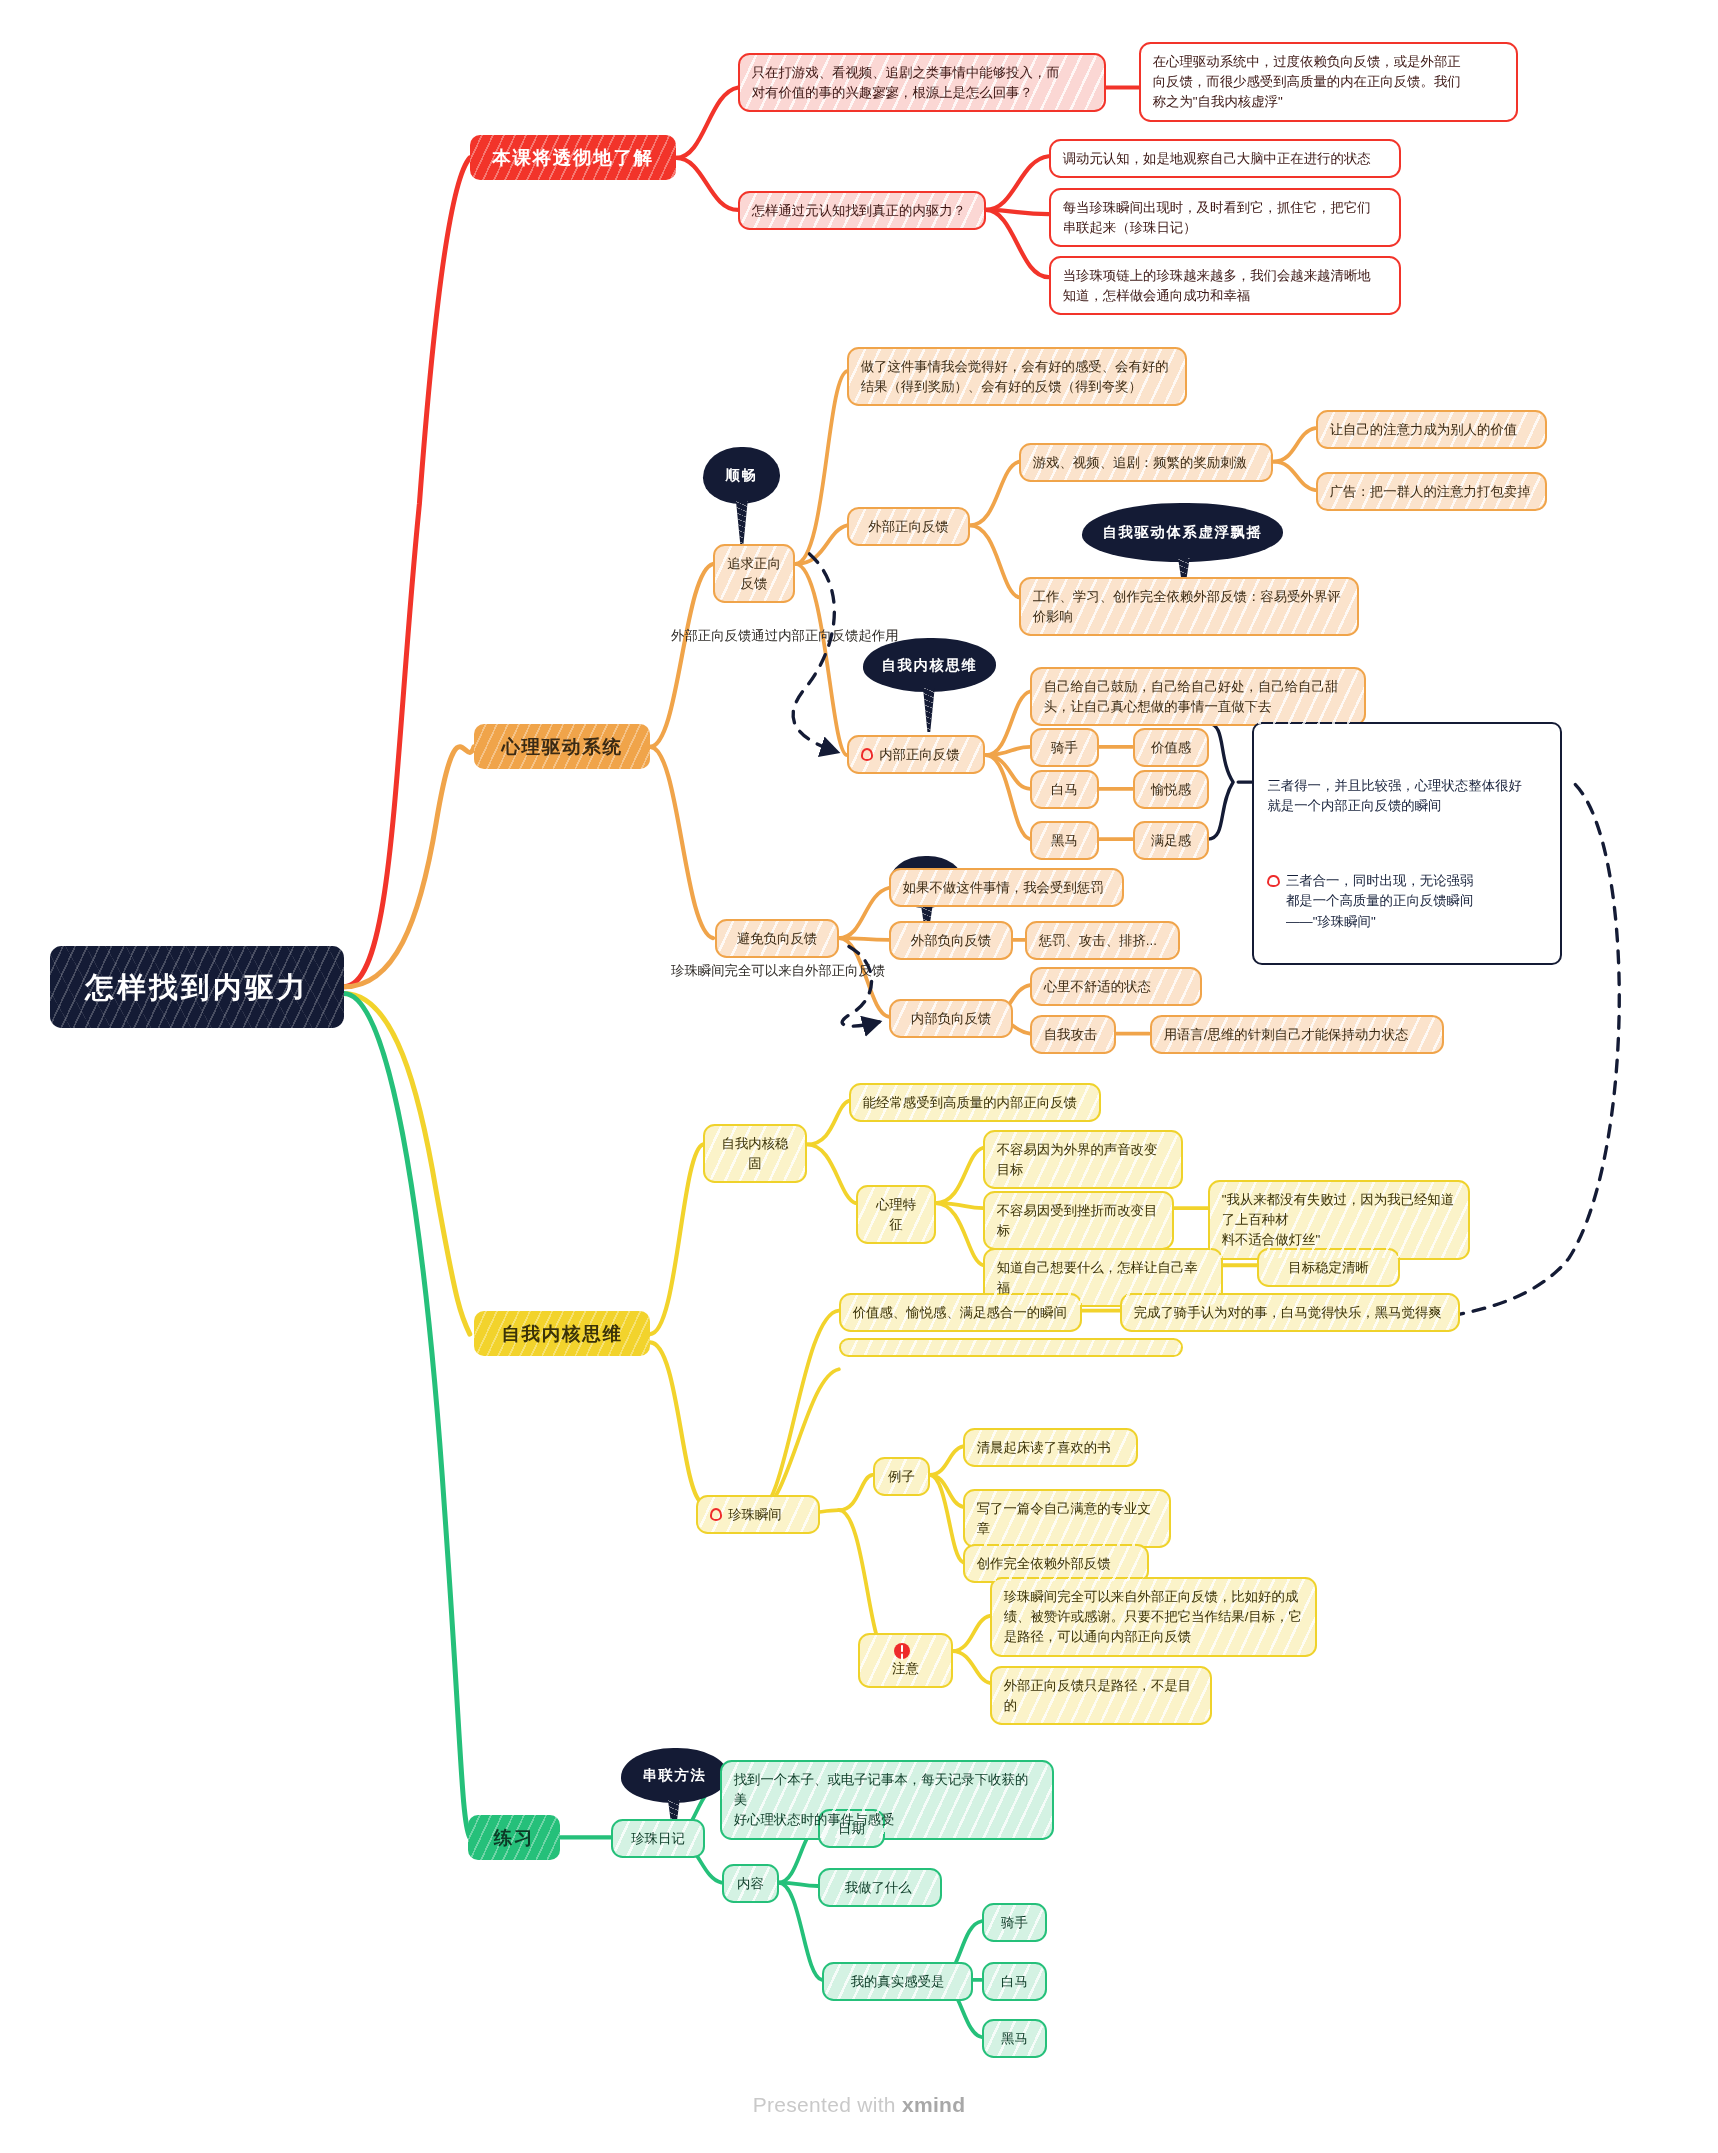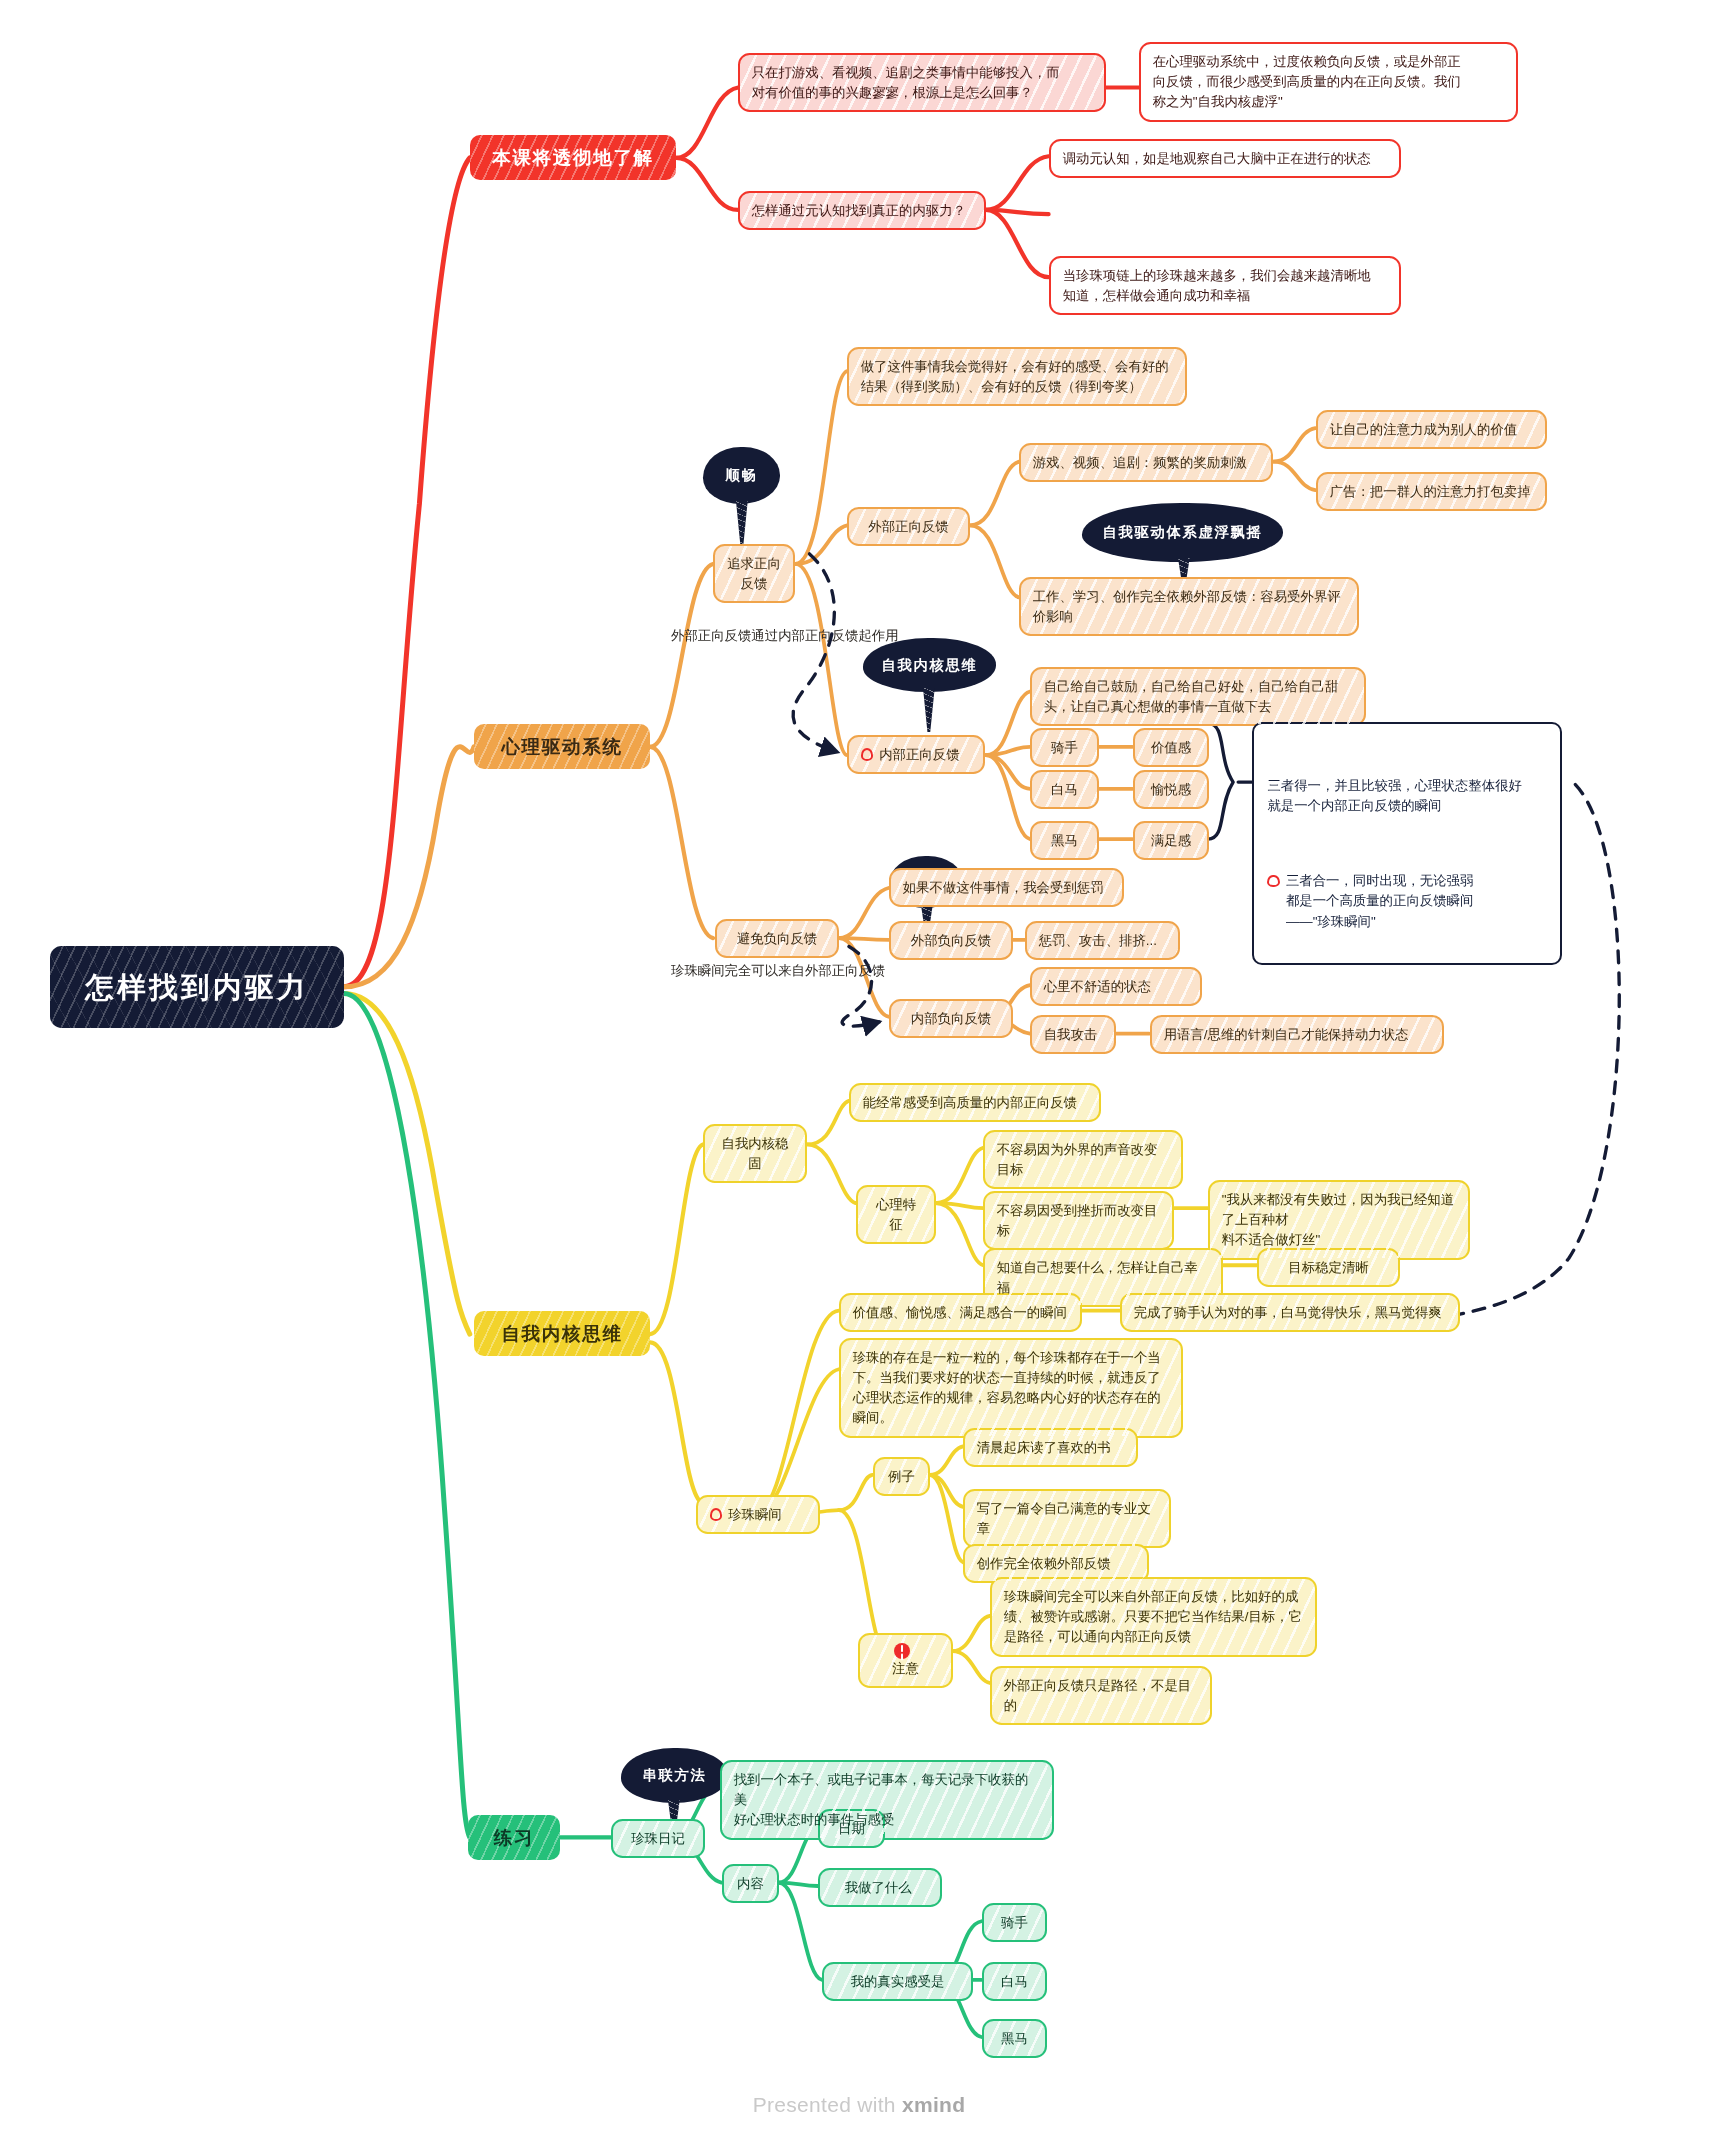--- a/index.html
+++ b/index.html
@@ -237,20 +237,25 @@
   </div>
 
   <div class="node leaf red" style="left:738px;top:191px;width:248px;">
     <span class="hatch"></span>
     <span class="txt">怎样通过元认知找到真正的内驱力？</span>
   </div>
   <div class="node leaf redo" style="left:1049px;top:139px;width:352px;">
     <span class="hatch"></span>
     <span class="txt">调动元认知，如是地观察自己大脑中正在进行的状态</span>
   </div>
+  <div class="node leaf redo" style="left:1049px;top:188px;width:352px;">
+    <span class="hatch"></span>
+    <span class="txt">每当珍珠瞬间出现时，及时看到它，抓住它，把它们
+串联起来（珍珠日记）</span>
+  </div>
   <div class="node leaf redo" style="left:1049px;top:256px;width:352px;">
     <span class="hatch"></span>
     <span class="txt">当珍珠项链上的珍珠越来越多，我们会越来越清晰地
 知道，怎样做会通向成功和幸福</span>
   </div>
 
   <div class="node main orange" style="left:474px;top:724px;width:176px;">
     <span class="txt">心理驱动系统</span>
   </div>
 
@@ -429,24 +434,21 @@
   <div class="node leaf yellow" style="left:1120px;top:1293px;width:340px;">
     <span class="hatch"></span><span class="txt">完成了骑手认为对的事，白马觉得快乐，黑马觉得爽</span>
   </div>
 
   <div class="node leaf yellow withicon" style="left:696px;top:1495px;width:124px;">
     <span class="hatch"></span>
     <span class="dot-icon"></span>
     <span class="txt" style="width:auto;">珍珠瞬间</span>
   </div>
   <div class="node leaf yellow" style="left:839px;top:1338px;width:344px;">
-    <span class="hatch"></span><span class="txt">珍珠的存在是一粒一粒的，每个珍珠都存在于一个当
-下。当我们要求好的状态一直持续的时候，就违反了
-心理状态运作的规律，容易忽略内心好的状态存在的
-瞬间。</span>
+    <span class="hatch"></span>
   </div>
 
   <div class="node leaf yellow" style="left:873px;top:1457px;width:57px;justify-content:center;">
     <span class="hatch"></span><span class="txt" style="text-align:center;">例子</span>
   </div>
   <div class="node leaf yellow" style="left:963px;top:1428px;width:175px;">
     <span class="hatch"></span><span class="txt">清晨起床读了喜欢的书</span>
   </div>
   <div class="node leaf yellow" style="left:963px;top:1489px;width:208px;">
     <span class="hatch"></span><span class="txt">写了一篇令自己满意的专业文章</span>

